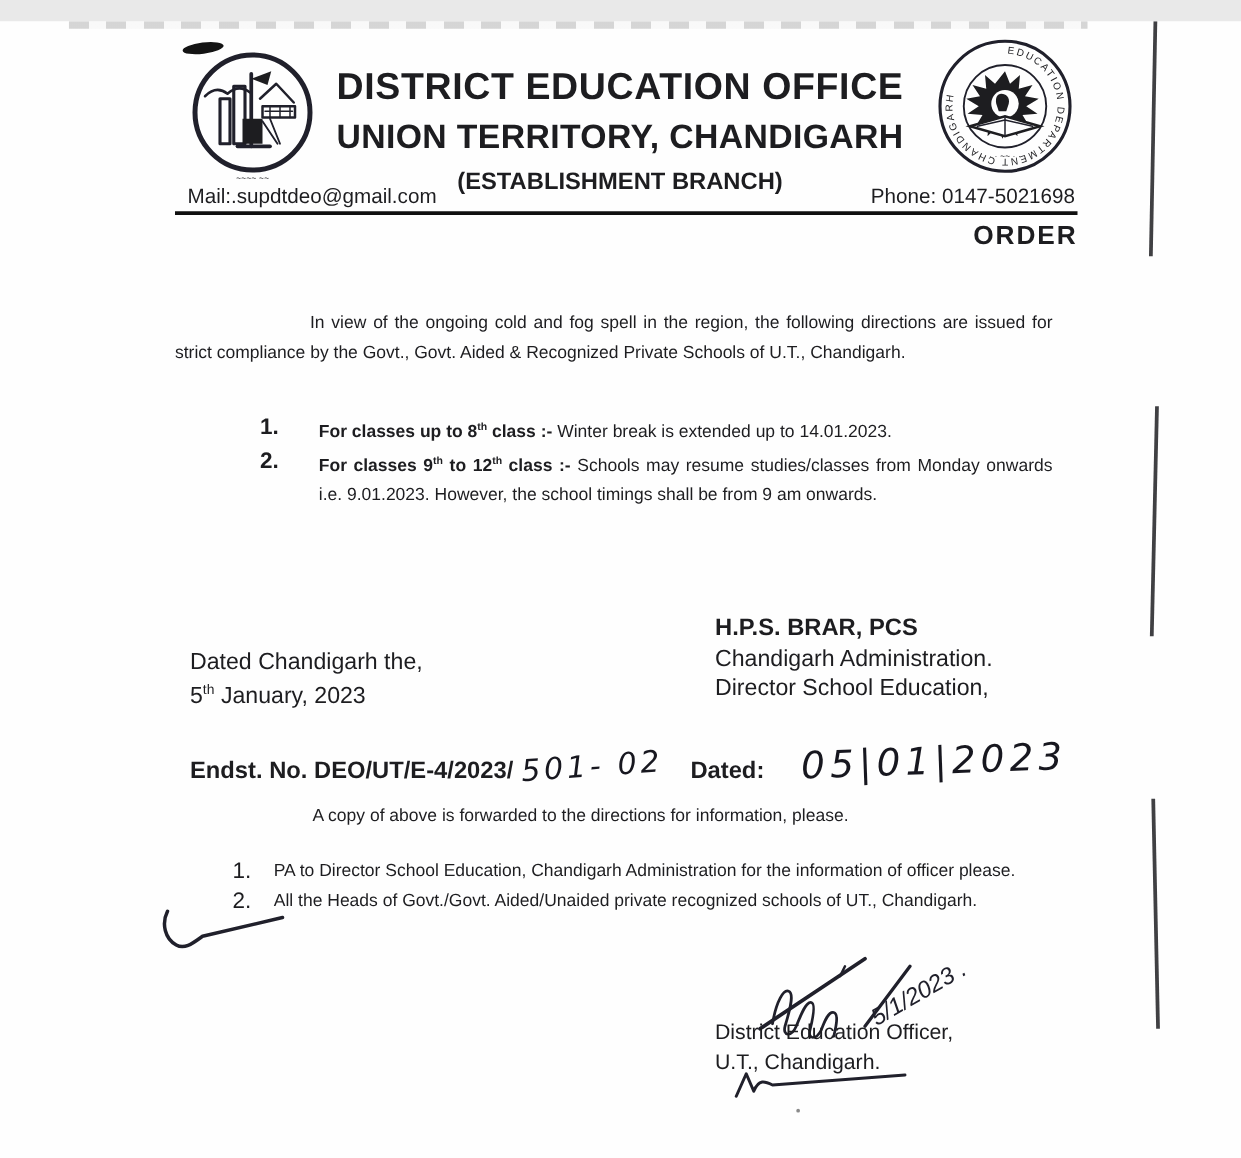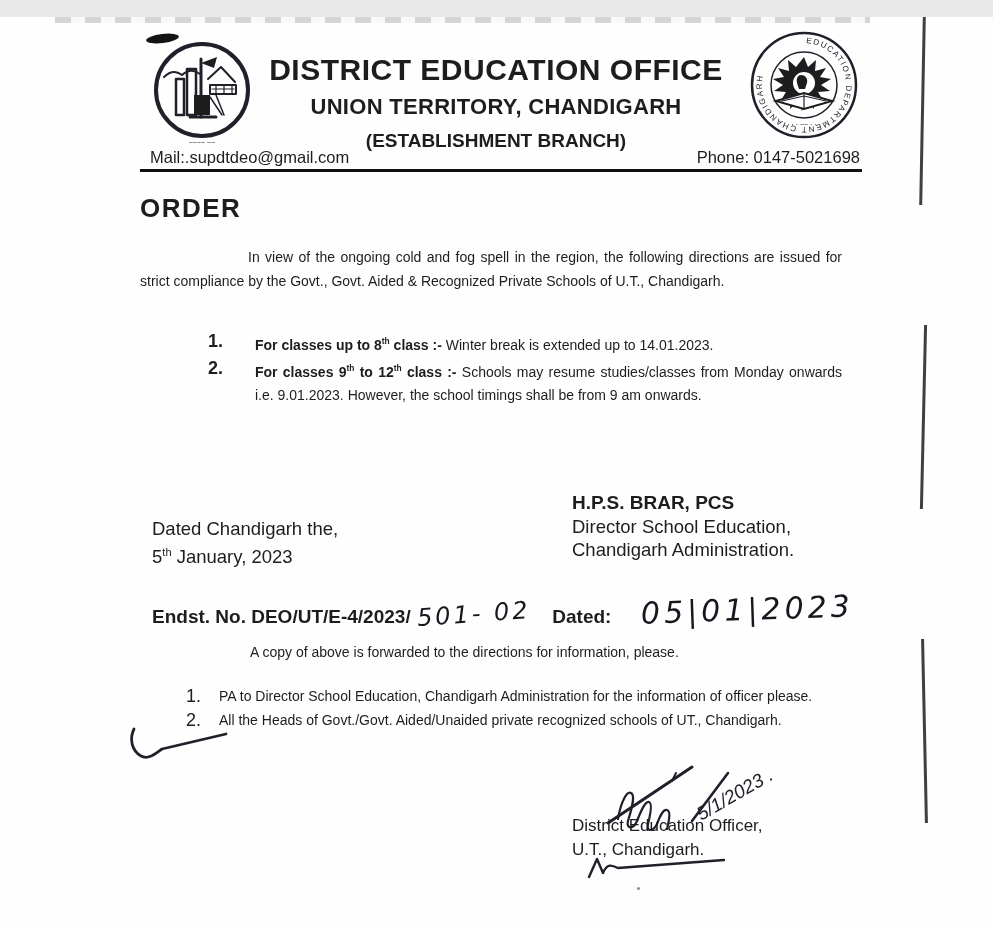--- a/index.html
+++ b/index.html
@@ -21,29 +21,29 @@
   .edge-1 { left:921px; top:0; height:188px; transform:rotate(1.1deg); }
   .edge-2 { left:922px; top:308px; height:184px; transform:rotate(1.3deg); }
   .edge-3 { left:923px; top:622px; height:184px; transform:rotate(-1.2deg); }
   .stray-dot { left:637px; top:870px; width:3px; height:3px; background:#8a8a8a; border-radius:50%; }
 
   
   .logo-left { left:146px; top:22px; width:112px; height:110px; }
   .logo-right { left:746px; top:10px; width:116px; height:116px; }
   .titles { left:246px; top:36px; width:500px; text-align:center; }
   .office-title { font-size:30px; font-weight:700; letter-spacing:.5px; }
-  .territory { font-size:22px; font-weight:700; margin-top:7px; letter-spacing:.3px; }
+  .territory { font-size:27px; font-weight:700; margin-top:7px; letter-spacing:.3px; }
   .branch { font-size:19px; font-weight:700; margin-top:10px; }
   .contact { left:150px; top:131px; width:710px; display:flex; justify-content:space-between;
     font-size:16.5px; }
   .rule { left:140px; top:152px; width:722px; height:3px; background:#101010; }
 
   
-  .order-head { left:140px; top:176px; width:722px; text-align:left;
-    font-size:26px; font-weight:700; letter-spacing:1.5px; }
+  .order-head { left:140px; top:160px; width:722px; text-align:right;
+    font-size:21px; font-weight:700; letter-spacing:1.5px; }
   .para { font-size:14px; line-height:23.5px; text-align:justify; }
   .intro { left:140px; top:229px; width:702px; text-indent:108px; }
   .sup { vertical-align:super; font-size:60%; }
   .b { font-weight:700; }
 
   .list-main { left:208px; top:313px; width:634px; }
   .list-main .li { display:grid; grid-template-columns:47px 1fr; }
   .list-main .num { font-weight:700; font-size:18px; line-height:23.5px; }
 
   .officer-block { left:572px; top:474px; font-size:18.5px; line-height:23.5px; }
@@ -139,22 +139,22 @@
       <span class="para"><span class="b">For classes up to 8</span><sup class="sup b">th</sup><span class="b"> class :- </span><span>Winter break is extended up to 14.01.2023.</span></span>
     </div>
     <div class="li">
       <span class="num">2.</span>
       <span class="para"><span class="b">For classes 9</span><sup class="sup b">th</sup><span class="b"> to 12</span><sup class="sup b">th</sup><span class="b"> class :- </span><span>Schools may resume studies/classes from Monday onwards i.e. 9.01.2023. However, the school timings shall be from 9 am onwards.</span></span>
     </div>
   </div>
 
   <div class="abs officer-block">
     <div class="name">H.P.S. BRAR, PCS</div>
+    <div>Chandigarh Administration.</div>
     <div>Director School Education,</div>
-    <div>Chandigarh Administration.</div>
   </div>
 
   <div class="abs dateline">
     <div>Dated Chandigarh the,</div>
     <div><span>5</span><sup class="sup">th</sup><span> January, 2023</span></div>
   </div>
 
   <div class="abs endst">
     <span>Endst. No. DEO/UT/E-4/2023/</span>
     <span class="hand hand-number">501- 02</span>

